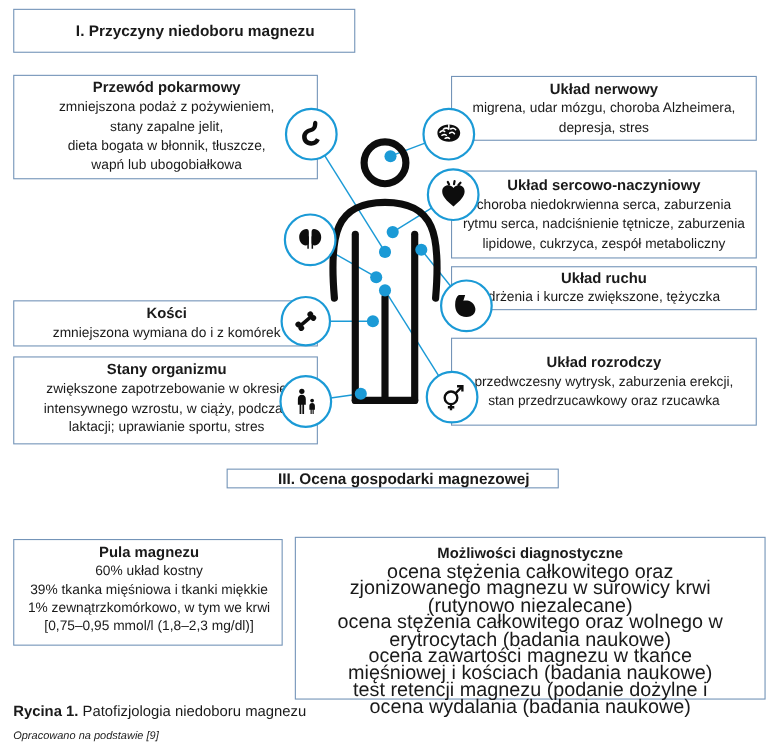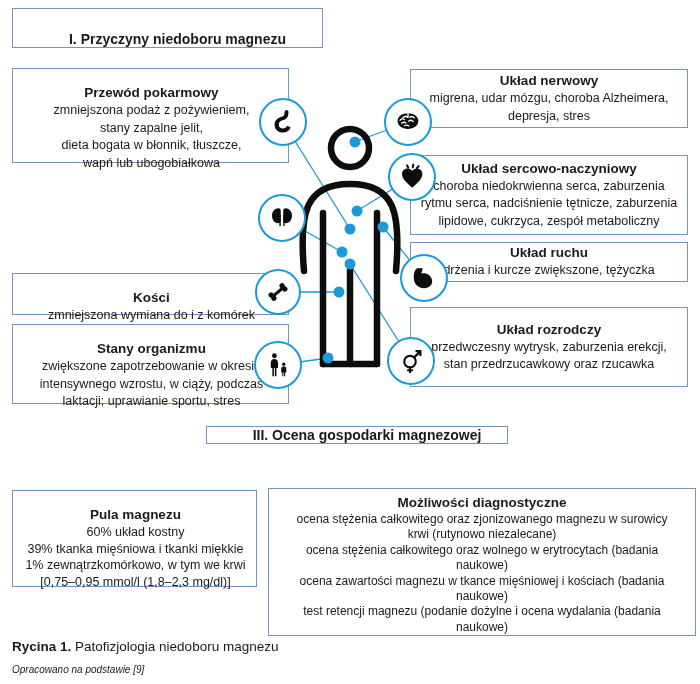--- a/index.html
+++ b/index.html
@@ -6,31 +6,31 @@
     --accent:#1b9ad6;
     --box-border:#7494b8;
     --text:#1a1a1a;
     --icon:#0d0d0d;
   }
   *{box-sizing:border-box;margin:0;padding:0;}
   html,body{background:#fff;}
   body{font-family:"Liberation Sans",sans-serif;color:var(--text);}
   .page{position:relative;width:700px;height:684px;background:#fff;overflow:hidden;}
   .box{position:absolute;background:#fff;border:1.5px solid var(--box-border);}
-  .title-box{display:flex;align-items:flex-end;justify-content:center;
+  .title-box{display:flex;align-items:center;justify-content:center;
     font-weight:bold;font-size:14px;padding-left:20px;}
-  .info-box{padding:15px 8px 4px 10px;}
+  .info-box{padding:2px 8px 4px 10px;}
   .info-box .heading{font-weight:bold;font-size:13.5px;text-align:center;line-height:18px;}
   .info-box .body{font-size:12.5px;line-height:17.5px;white-space:pre-line;}
   .left-box .body{text-align:center;}
   .right-box{display:flex;flex-direction:column;justify-content:center;padding:3px 6px;}
   .right-box .body{text-align:center;}
   .pool-box .body{line-height:16.5px;}
   .diag-box{padding:5px 26px;}
-  .diag-box .body{font-size:12px;line-height:15.4px;}
+  .diag-box .body{font-size:18px;line-height:15.4px;}
   .caption{position:absolute;left:12px;top:639px;font-size:13.5px;}
   .caption b{font-weight:bold;}
   .footnote{position:absolute;left:12px;top:664px;font-size:10px;font-style:italic;}
   .overlay{position:absolute;left:0;top:0;pointer-events:none;}
   .c-line{stroke:var(--accent);stroke-width:1.3;fill:none;}
   .c-dot{fill:var(--accent);stroke:none;}
   .c-circle{fill:#fff;stroke:var(--accent);stroke-width:2;}
   .fig{stroke:var(--icon);stroke-width:6.5;fill:none;stroke-linecap:round;stroke-linejoin:round;}
   .ic{fill:var(--icon);}
   .ic-stroke{stroke:var(--icon);fill:none;}

